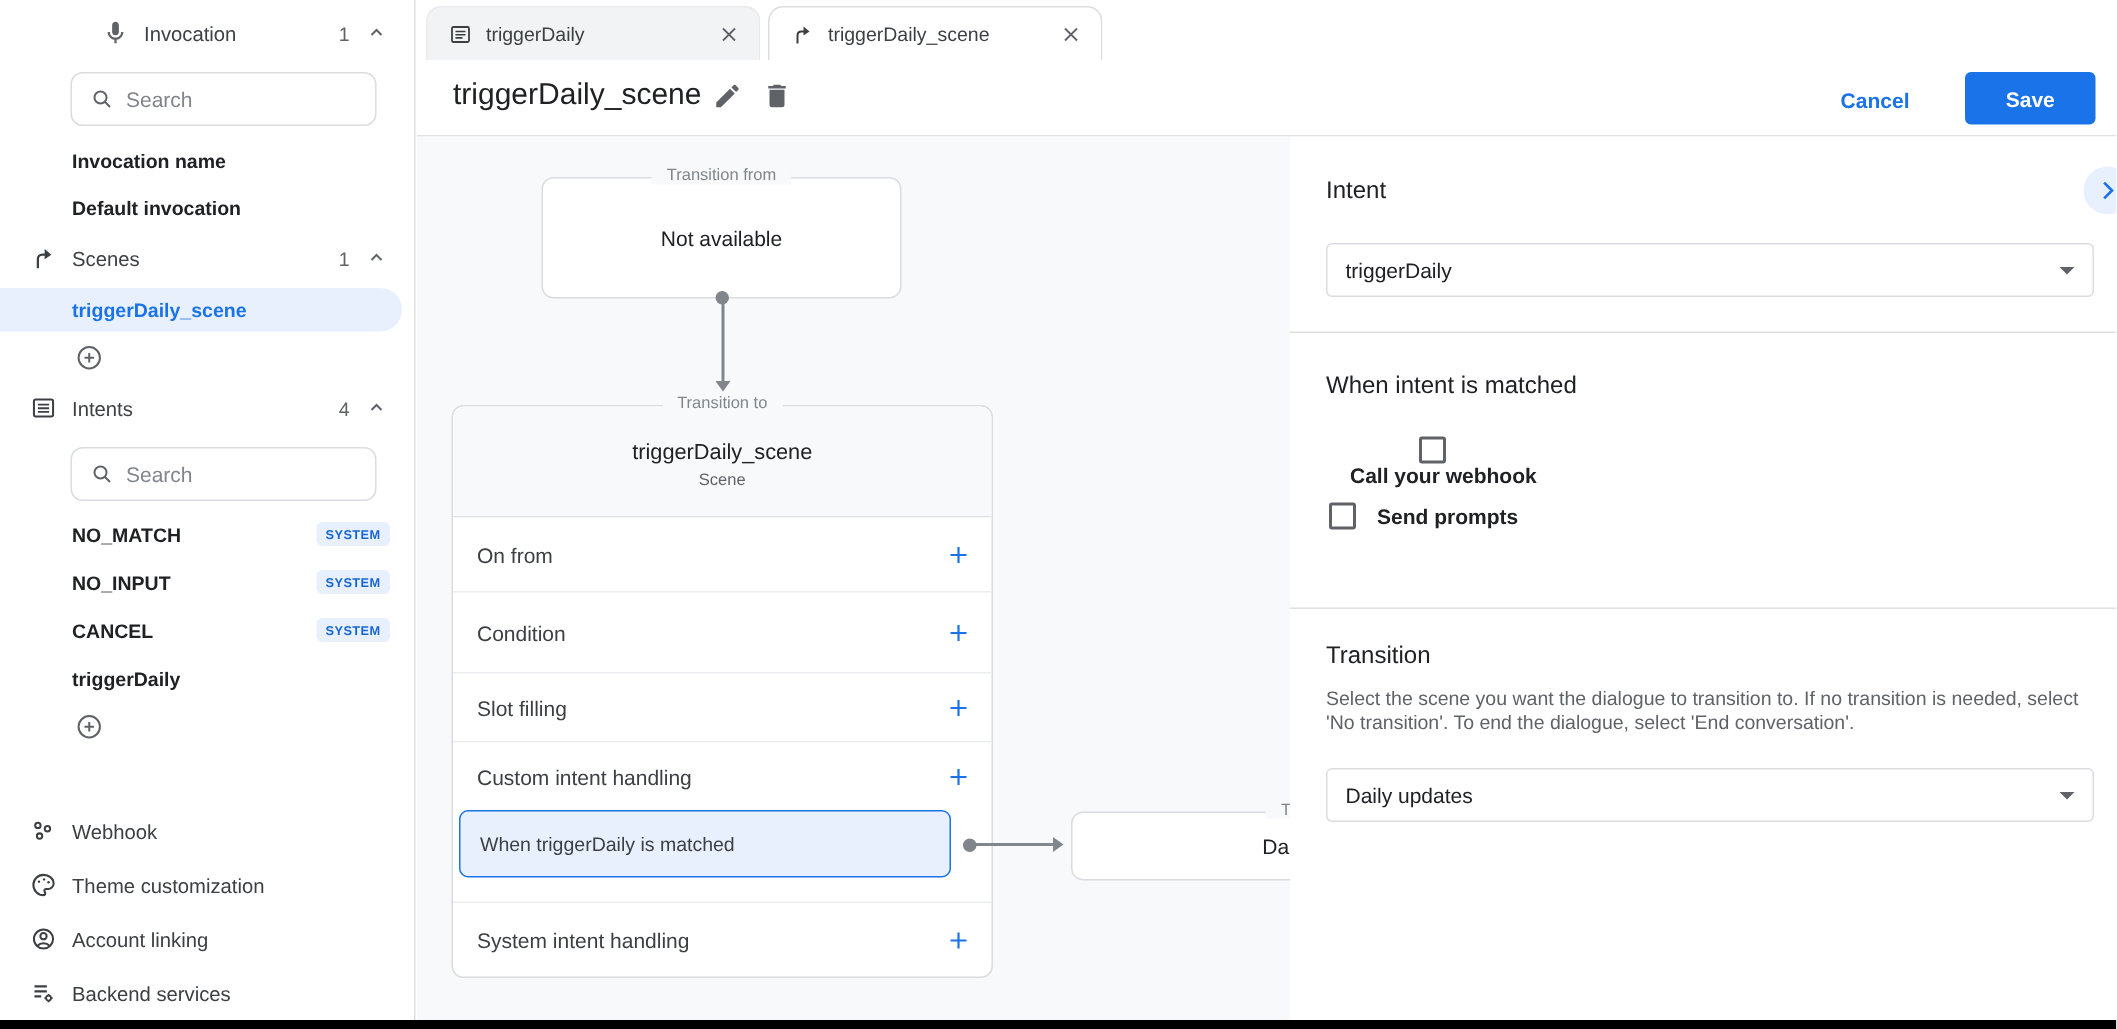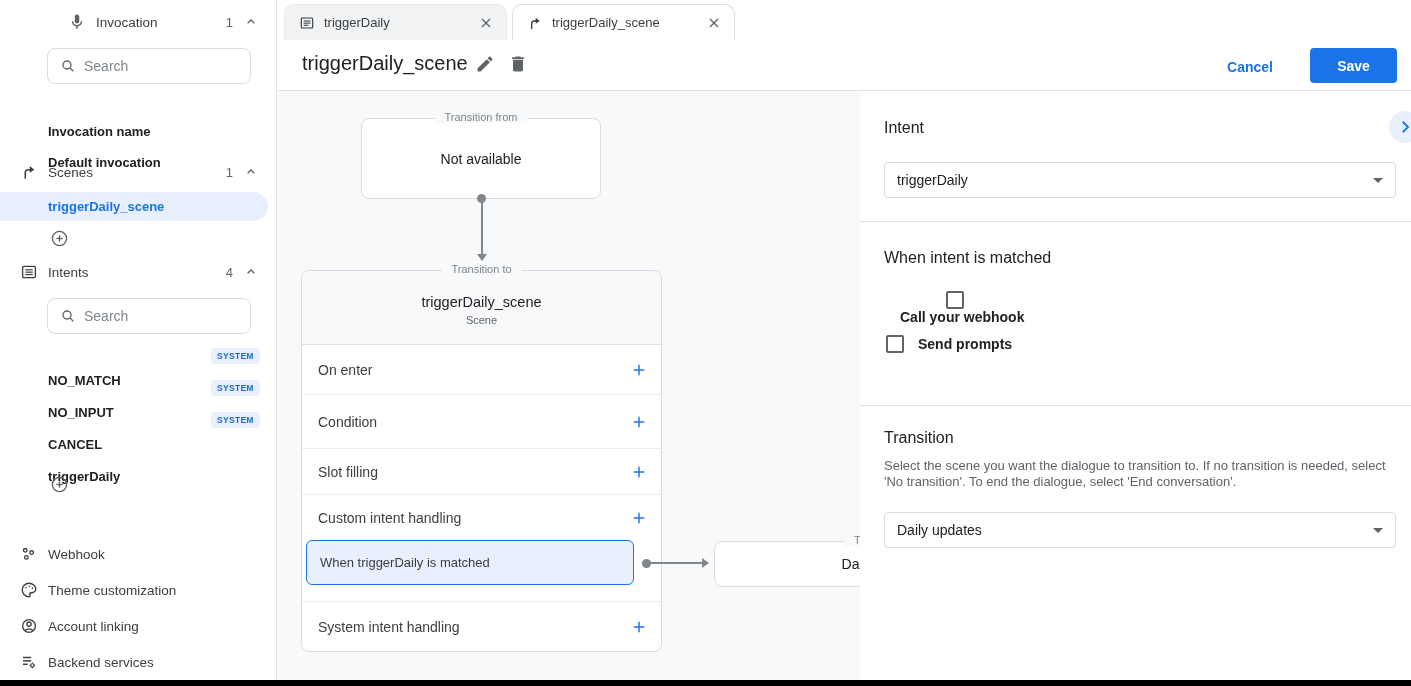--- a/index.html
+++ b/index.html
@@ -11,21 +11,21 @@
   #sidebar { position:absolute; left:0; top:0; width:277px; height:680px; background:#fff; border-right:1px solid #e0e0e0; }
   .side-section-header { position:absolute; left:0; width:277px; height:24px; display:flex; align-items:center; cursor:pointer; }
   .side-section-header .sicon { width:18px; height:18px; margin-left:20px; flex:0 0 18px; }
   .side-section-header .slabel { margin-left:10px; font-size:13.5px; color:#3c4043; }
   .side-section-header .scount { position:absolute; right:44px; font-size:13px; color:#5f6368; }
   .side-section-header .schev { position:absolute; right:18px; width:16px; height:16px; }
   .search-box { position:absolute; left:47px; width:204px; height:36px; border:1px solid #dadce0; border-radius:8px; background:#fff; display:flex; align-items:center; }
   .search-box svg { margin:0 8px 0 12px; flex:0 0 16px; }
   .search-box input { border:none; outline:none; font-size:14px; color:#202124; width:140px; font-family:"Liberation Sans",sans-serif; background:transparent; }
   .search-box input::placeholder { color:#80868b; }
-  .side-item { position:absolute; left:48px; font-size:13px; font-weight:bold; color:#202124; cursor:pointer;margin-top:24px; }
+  .side-item { position:absolute; left:48px; font-size:13px; font-weight:bold; color:#202124; cursor:pointer; }
   .selected-pill { position:absolute; left:0; width:268px; height:29px; background:#e8f0fe; border-radius:0 16px 16px 0; display:flex; align-items:center; cursor:pointer; }
   .selected-pill span { margin-left:48px; font-size:13px; font-weight:bold; color:#1a73e8; }
   .plus-circle { position:absolute; left:50px; width:19px; height:19px; cursor:pointer; }
   .badge { position:absolute; left:211px; padding:3px 6px; border-radius:4px; background:#e8f0fe; color:#1967d2; font-size:8.5px; font-weight:bold; letter-spacing:.3px; }
   .side-link { position:absolute; left:0; width:277px; height:26px; display:flex; align-items:center; cursor:pointer; }
   .side-link .sicon { width:18px; height:18px; margin-left:20px; flex:0 0 18px; }
   .side-link .slabel { margin-left:10px; font-size:13.5px; color:#3c4043; }
 
   
   #tabbar { position:absolute; left:278px; top:0; width:1133px; height:40px; background:#fff; }
@@ -309,21 +309,21 @@
     <span class="vline" style="left:203px; top:108px; height:57px;"></span>
     <span class="arrow-down" style="left:199px; top:163px;"></span>
 
     <div id="scene-card">
       <span class="flow-legend">Transition to</span>
       <div id="scene-card-header">
         <div id="scene-card-title">triggerDaily_scene</div>
         <div id="scene-card-subtitle">Scene</div>
       </div>
       <div class="card-row" style="height:50px;">
-        <span class="row-label">On enter</span>
+        <span class="row-label">On from</span>
         <span class="row-plus">
           <svg viewBox="0 0 24 24" width="16" height="16">
               <g stroke="#1a73e8" stroke-width="2.2">
                 <line x1="12" y1="4" x2="12" y2="20"></line>
                 <line x1="4" y1="12" x2="20" y2="12"></line>
               </g>
             </svg>
         </span>
       </div>
       <div class="card-row" style="height:54px;">

